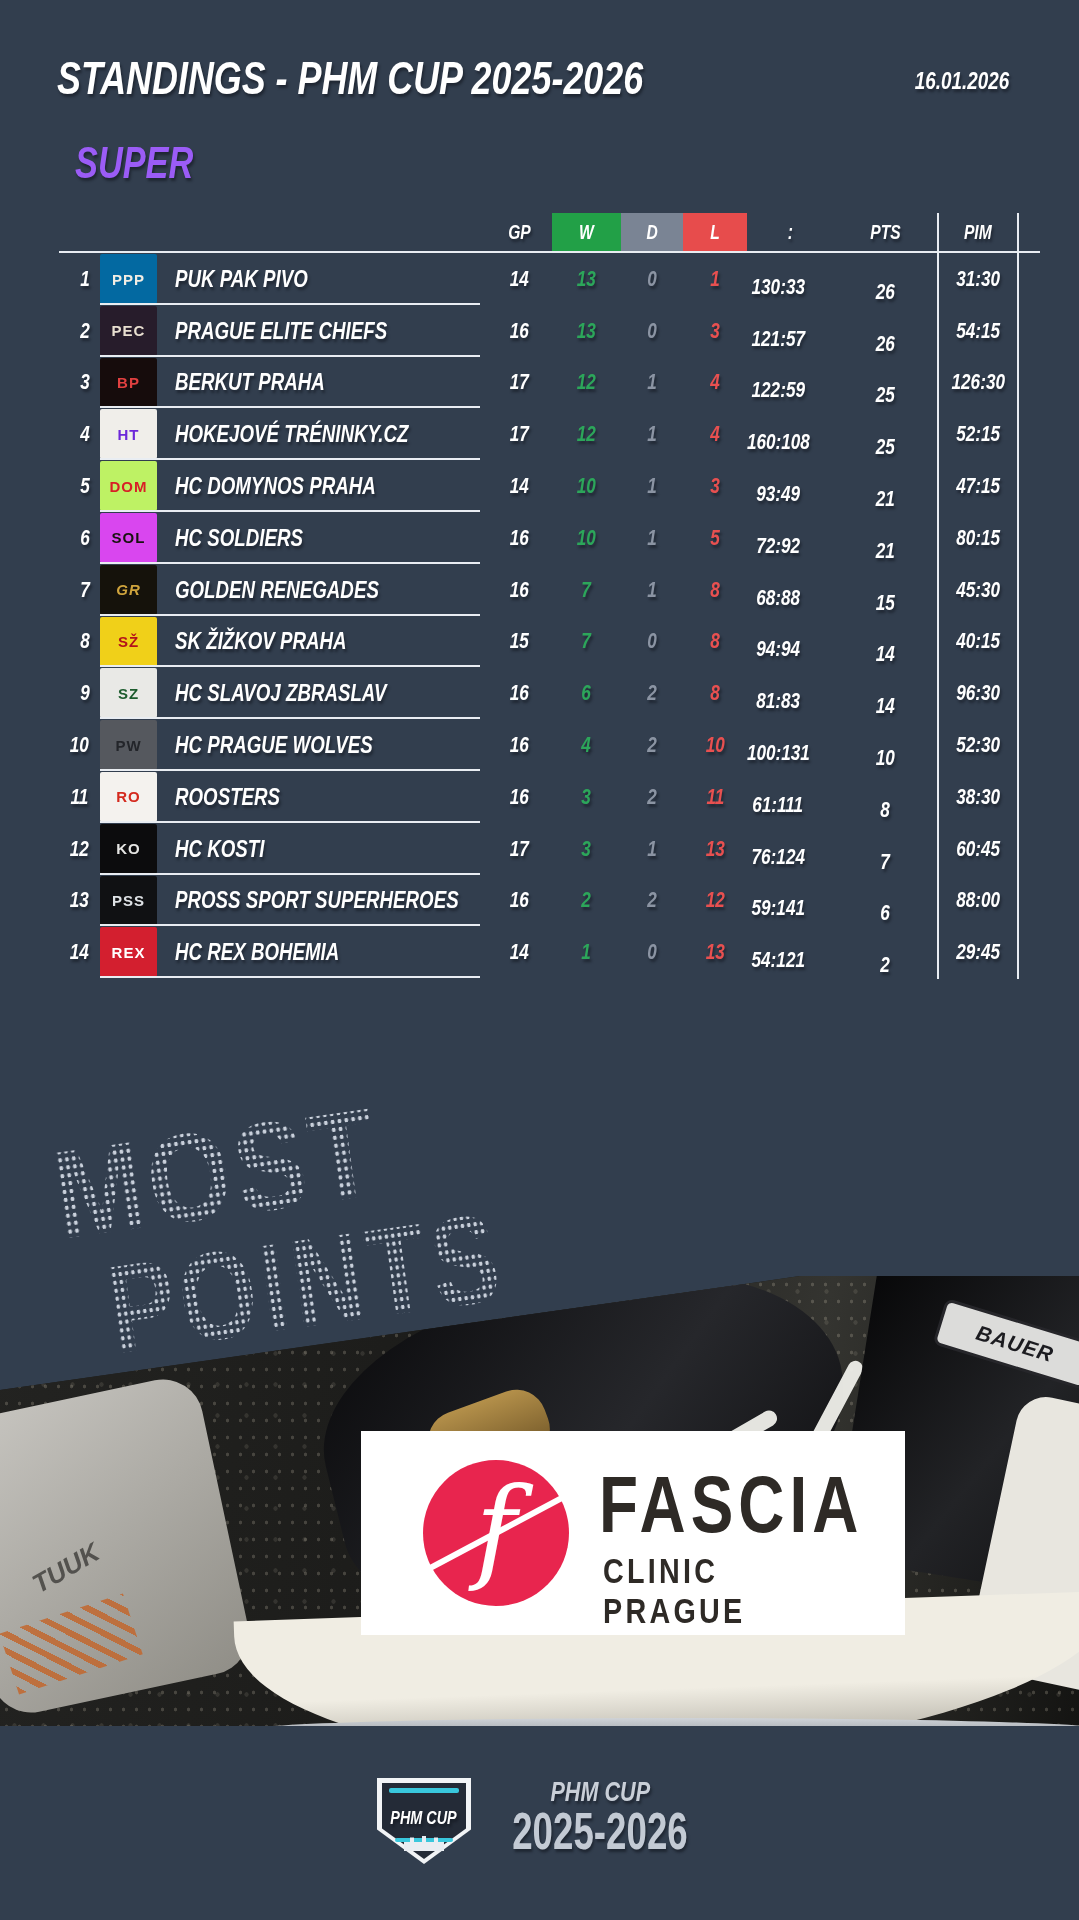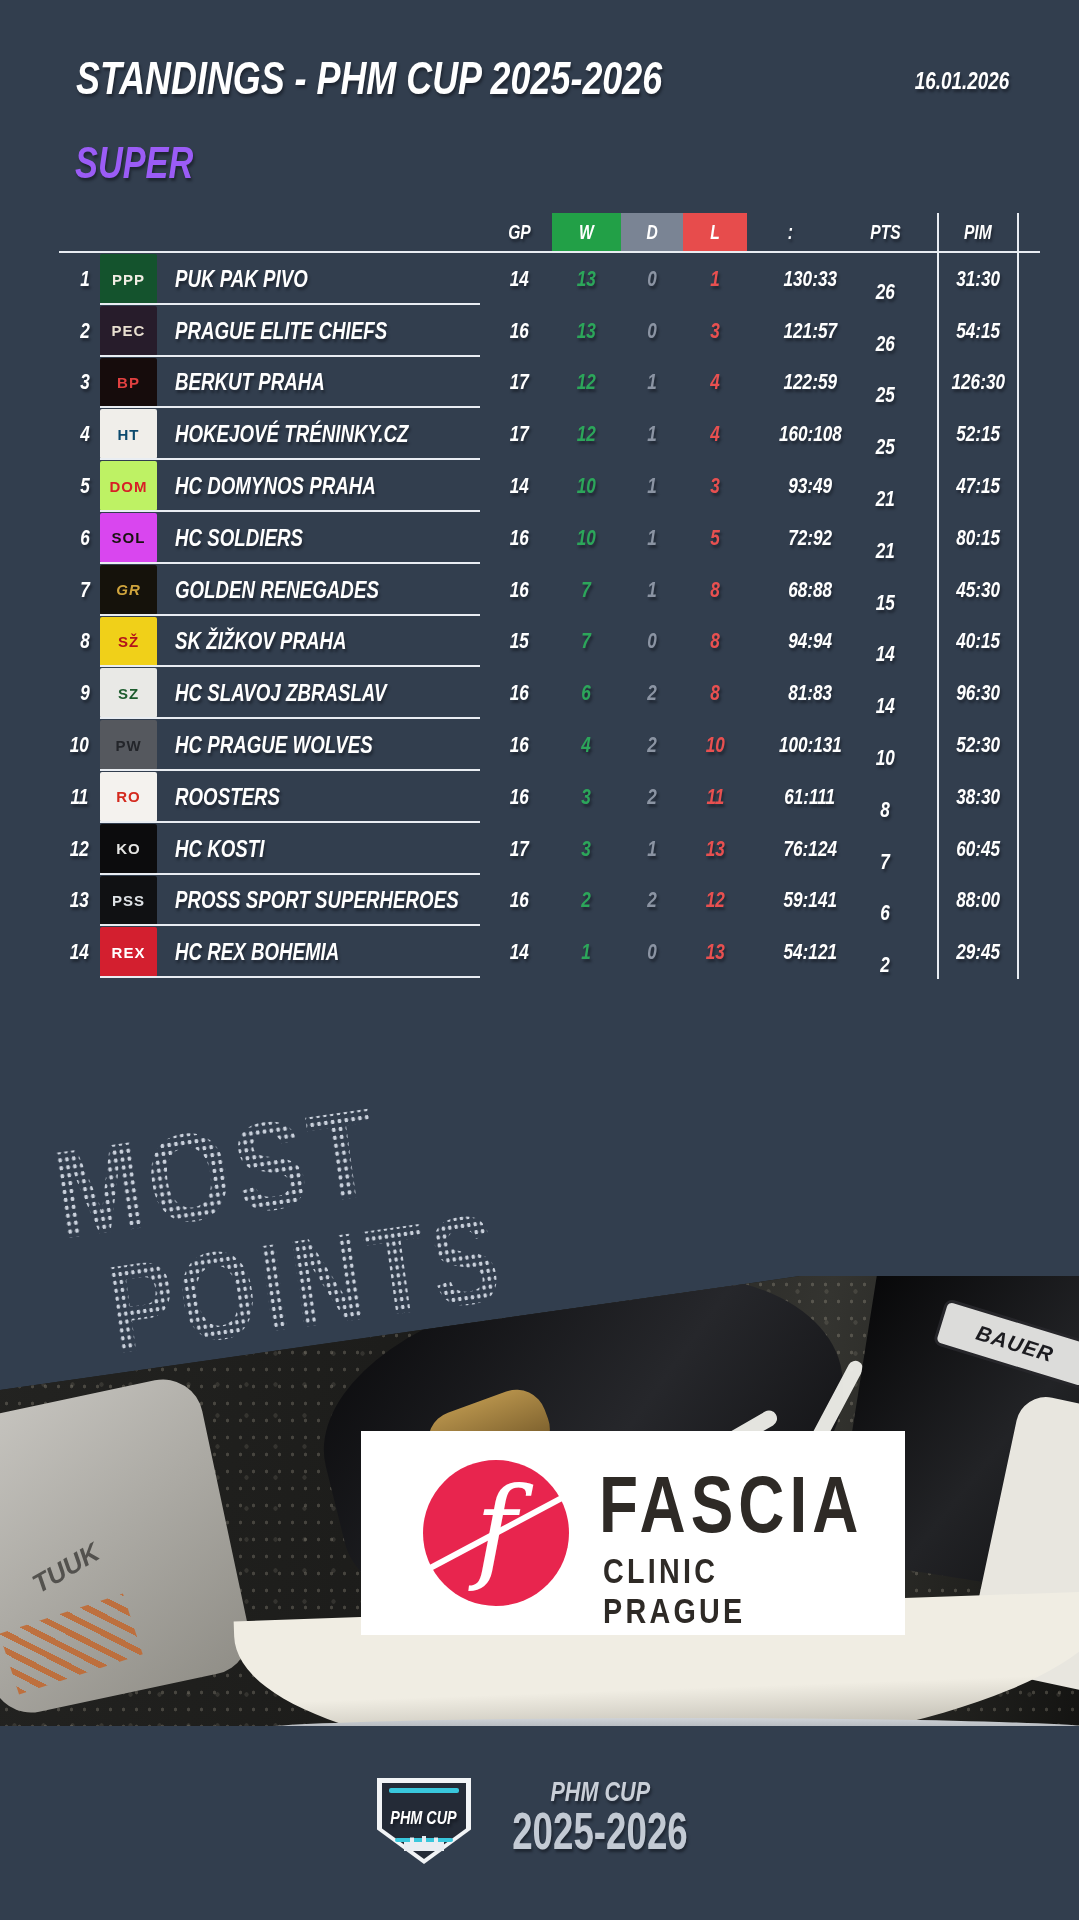--- a/index.html
+++ b/index.html
@@ -3,21 +3,21 @@
 <meta charset="utf-8">
 <style>
   html,body{margin:0;padding:0;background:#323E4E;}
   .canvas{position:relative;width:1079px;height:1920px;background:#323E4E;overflow:hidden;
           font-family:"Liberation Sans",sans-serif;color:#fff;}
   .ts{text-shadow:2px 3px 3px rgba(8,12,18,.45);}
   .cond{display:inline-block;transform:scaleX(.78);transform-origin:center;white-space:nowrap;}
   .cond-l{display:inline-block;transform:scaleX(.78);transform-origin:left center;white-space:nowrap;}
 
   
-  .title{position:absolute;left:76px;top:55px;font-size:46px;font-weight:800;font-style:italic;line-height:1;}
+  .title{position:absolute;left:57px;top:55px;font-size:46px;font-weight:800;font-style:italic;line-height:1;}
   .date{position:absolute;right:70px;top:68px;font-size:23px;font-weight:800;font-style:italic;}
   .date .cond{transform-origin:right center;transform:scaleX(.82);}
   .division{position:absolute;left:75px;top:141px;font-size:44px;font-weight:800;font-style:italic;color:#9B5CF6;line-height:1;}
 
   
   .table{position:absolute;left:59px;top:213px;width:981px;height:766px;}
   .thead{position:absolute;left:0;top:0;width:981px;height:38px;}
   .hcell{position:absolute;top:0;height:38px;display:flex;align-items:center;justify-content:center;
          font-style:italic;font-weight:800;font-size:20px;color:#fff;}
   .chip-w{left:493px;width:69px;background:#22A047;}
@@ -36,21 +36,21 @@
   .cell{position:absolute;top:0;height:100%;display:flex;align-items:center;justify-content:center;
         font-style:italic;font-weight:800;font-size:22px;}
   .c-rank{left:0;width:32px;justify-content:flex-end;}
   .c-logo{left:41px;top:1px;width:57px;height:50px;display:flex;align-items:center;justify-content:center;
           font-size:15px;font-weight:800;font-style:normal;letter-spacing:1px;border-radius:2px;}
   .c-name{left:116px;width:320px;justify-content:flex-start;font-size:24px;}
   .c-gp{left:430px;width:60px;}
   .c-w{left:493px;width:69px;color:#2CA65A;}
   .c-d{left:562px;width:62px;color:#8B94A3;}
   .c-l{left:624px;width:64px;color:#E85050;}
-  .c-score{left:706px;width:90px;}
+  .c-score{left:674px;width:90px;margin-top:8px;}
   .c-pts{left:791px;width:70px;align-items:flex-end;}
   .c-pim{left:880px;width:78px;}
 
   
   .dots-wrap{position:absolute;left:46px;top:1134px;transform:rotate(-8deg);transform-origin:left top;z-index:5;}
   .dot-line{font-size:125px;font-weight:800;line-height:1;letter-spacing:5px;
             color:transparent;
             background-image:radial-gradient(circle,#C9D0DB 2.1px,rgba(201,208,219,0) 2.5px);
             background-size:8px 8px;
             -webkit-background-clip:text;background-clip:text;
@@ -161,21 +161,21 @@
         </div>
     </div>
     <div class="thead-line"></div>
     <div class="vline v1"></div>
     <div class="vline v2"></div>
     <div class="rows">
     <div class="trow">
       <div class="cell c-rank ts">
             <span class="cond">1</span>
           </div>
-      <div class="c-logo cell" style="background: #14532d; color: rgb(242, 237, 228);">PPP</div>
+      <div class="c-logo cell" style="background: #0369a1; color: rgb(242, 237, 228);">PPP</div>
       <div class="cell c-name ts">
             <span class="cond-l">PUK PAK PIVO</span>
           </div>
       <div class="cell c-gp ts">
             <span class="cond">14</span>
           </div>
       <div class="cell c-w ts">
             <span class="cond">13</span>
           </div>
       <div class="cell c-d ts">
@@ -254,21 +254,21 @@
           </div>
       <div class="cell c-pim ts">
             <span class="cond">126:30</span>
           </div>
     </div>
 
     <div class="trow">
       <div class="cell c-rank ts">
             <span class="cond">4</span>
           </div>
-      <div class="c-logo cell" style="background: rgb(240, 238, 234); color: #0c4a6e;">HT</div>
+      <div class="c-logo cell" style="background: rgb(240, 238, 234); color: #6d28d9;">HT</div>
       <div class="cell c-name ts">
             <span class="cond-l">HOKEJOVÉ TRÉNINKY.CZ</span>
           </div>
       <div class="cell c-gp ts">
             <span class="cond">17</span>
           </div>
       <div class="cell c-w ts">
             <span class="cond">12</span>
           </div>
       <div class="cell c-d ts">

